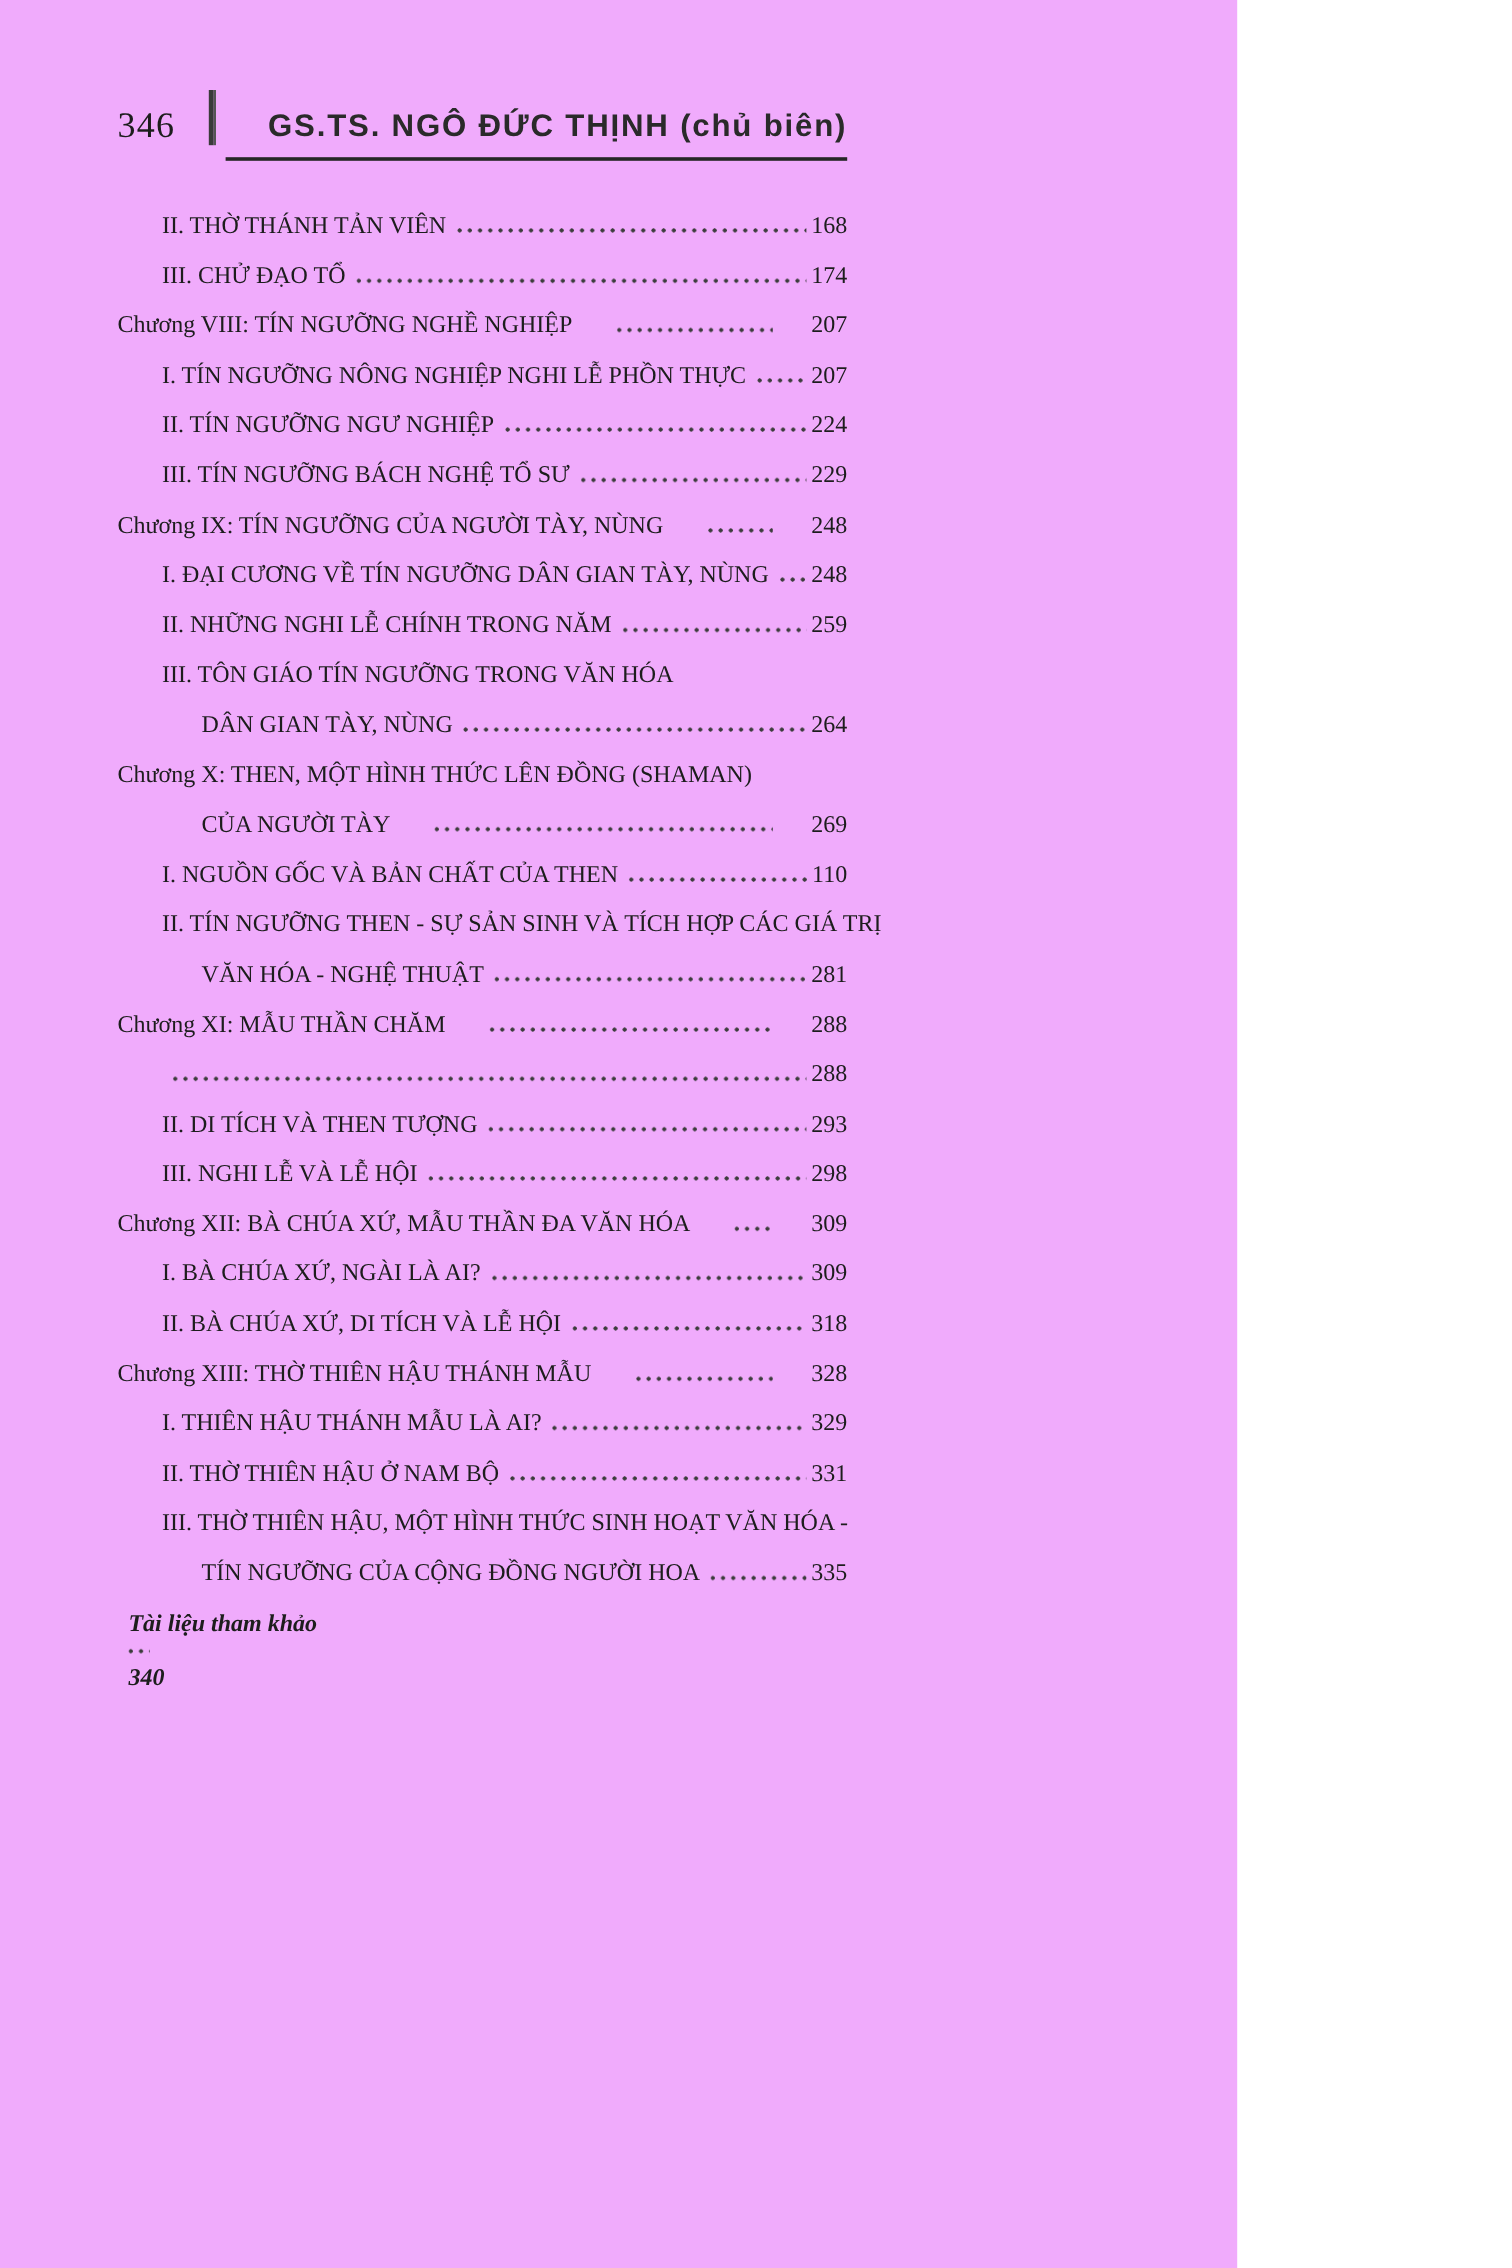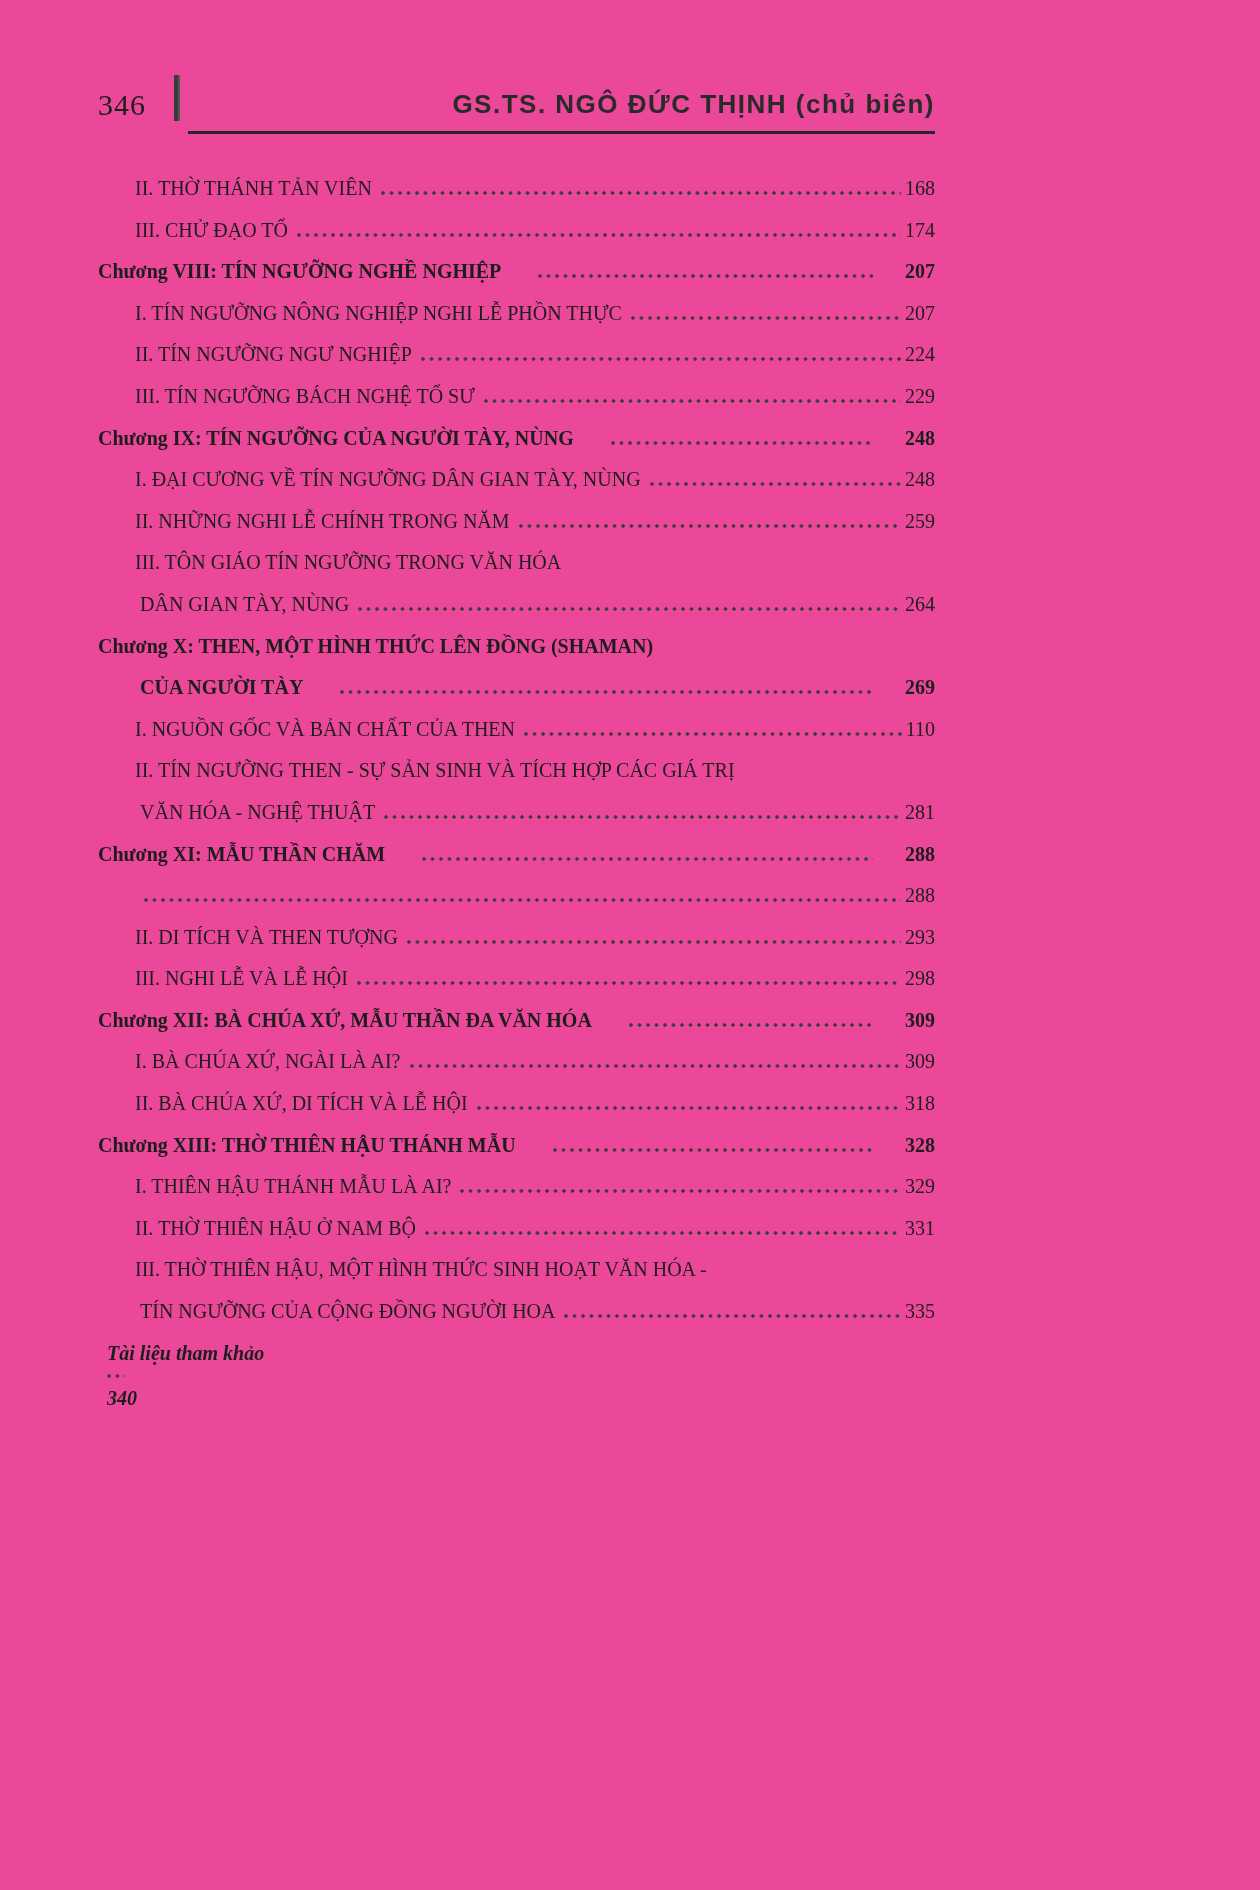--- a/index.html
+++ b/index.html
@@ -2,24 +2,24 @@
 <html><head>
 <meta charset="utf-8">
 <style>
   html, body {
     margin: 0;
     padding: 0;
     background: #ffffff;
   }
   .page {
     position: relative;
-    width: 1260px;
+    width: 1031px;
     height: 1890px;
     box-sizing: border-box;
-    background: #ec4899;
+    background: #f0abfc;
     padding: 80px 325px 0 98px;
     font-family: "Liberation Serif", "DejaVu Serif", serif;
     color: #1d1d1d;
     overflow: hidden;
   }
   
   .header {
     display: flex;
     align-items: flex-end;
     height: 42px;
@@ -60,24 +60,24 @@
   .toc {
     margin-top: 34px;
     font-size: 20px;
   }
   .toc-line {
     display: flex;
     align-items: baseline;
     line-height: 41.6px;
     white-space: nowrap;
   }
-  .toc-line.chapter { margin-left: 0; font-weight: bold; gap: 28px; }
+  .toc-line.chapter { margin-left: 0; font-weight: normal; gap: 28px; }
   .toc-line.item    { margin-left: 37px; }
   .toc-line.ref     { margin-left: 0; font-weight: bold; font-style: italic; flex-direction: column; }
-  .toc-line.cont    { margin-left: 42px; }
+  .toc-line.cont    { margin-left: 70px; }
   .toc-text {
     flex: 0 0 auto;
   }
   .leader {
     flex: 1 1 auto;
     min-width: 18px;
     height: 4px;
     margin: 0 4px 0 9px;
     align-self: baseline;
     background-image: radial-gradient(circle at 2px 2px, #3c3c3c 1.5px, rgba(0,0,0,0) 1.9px);

